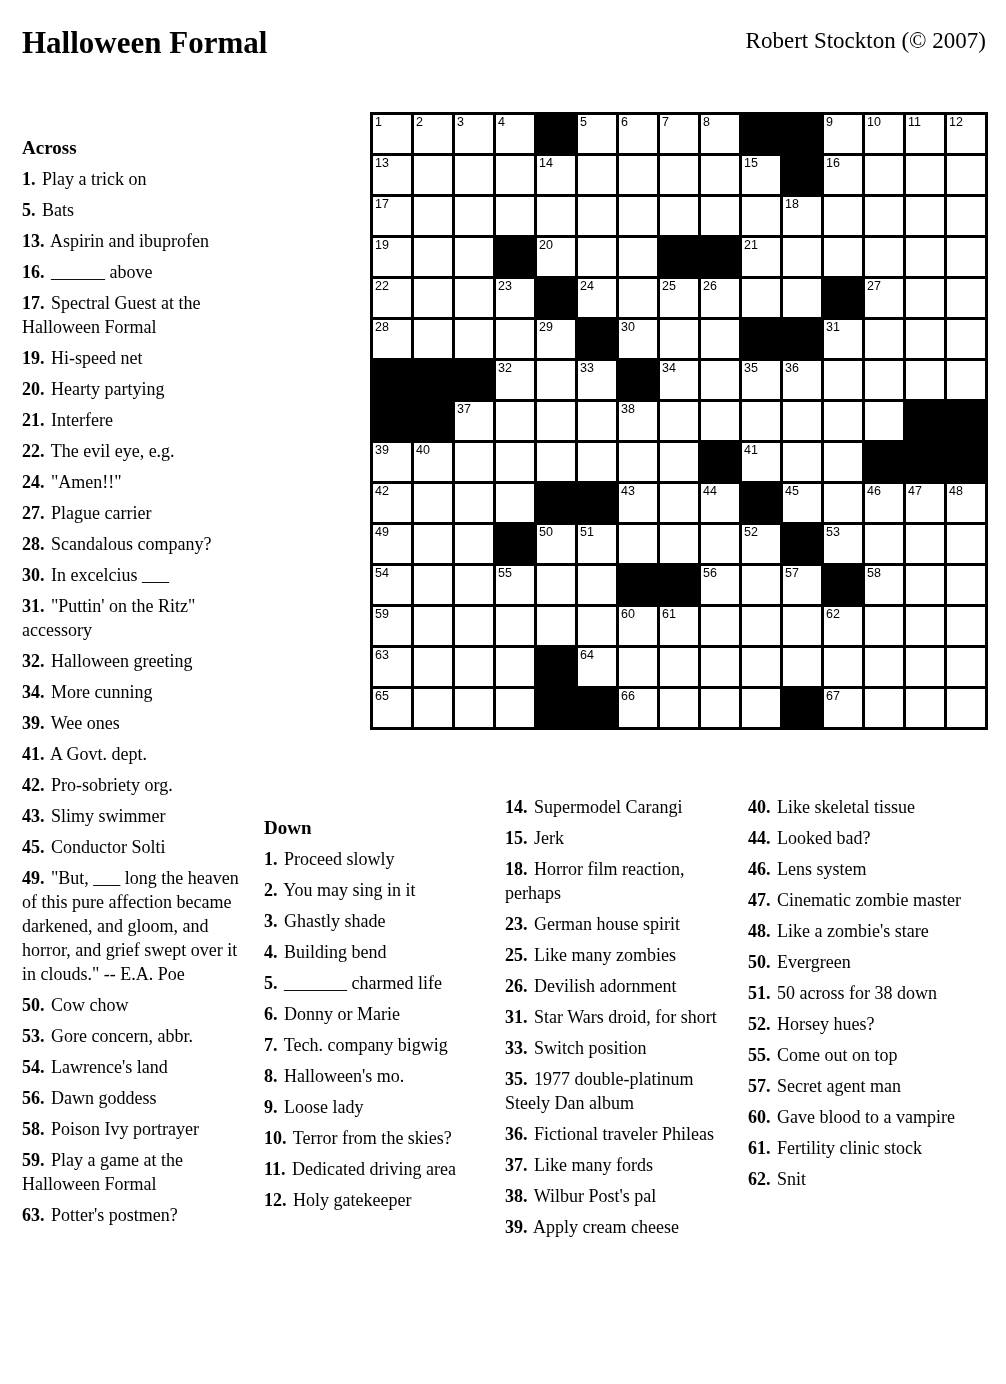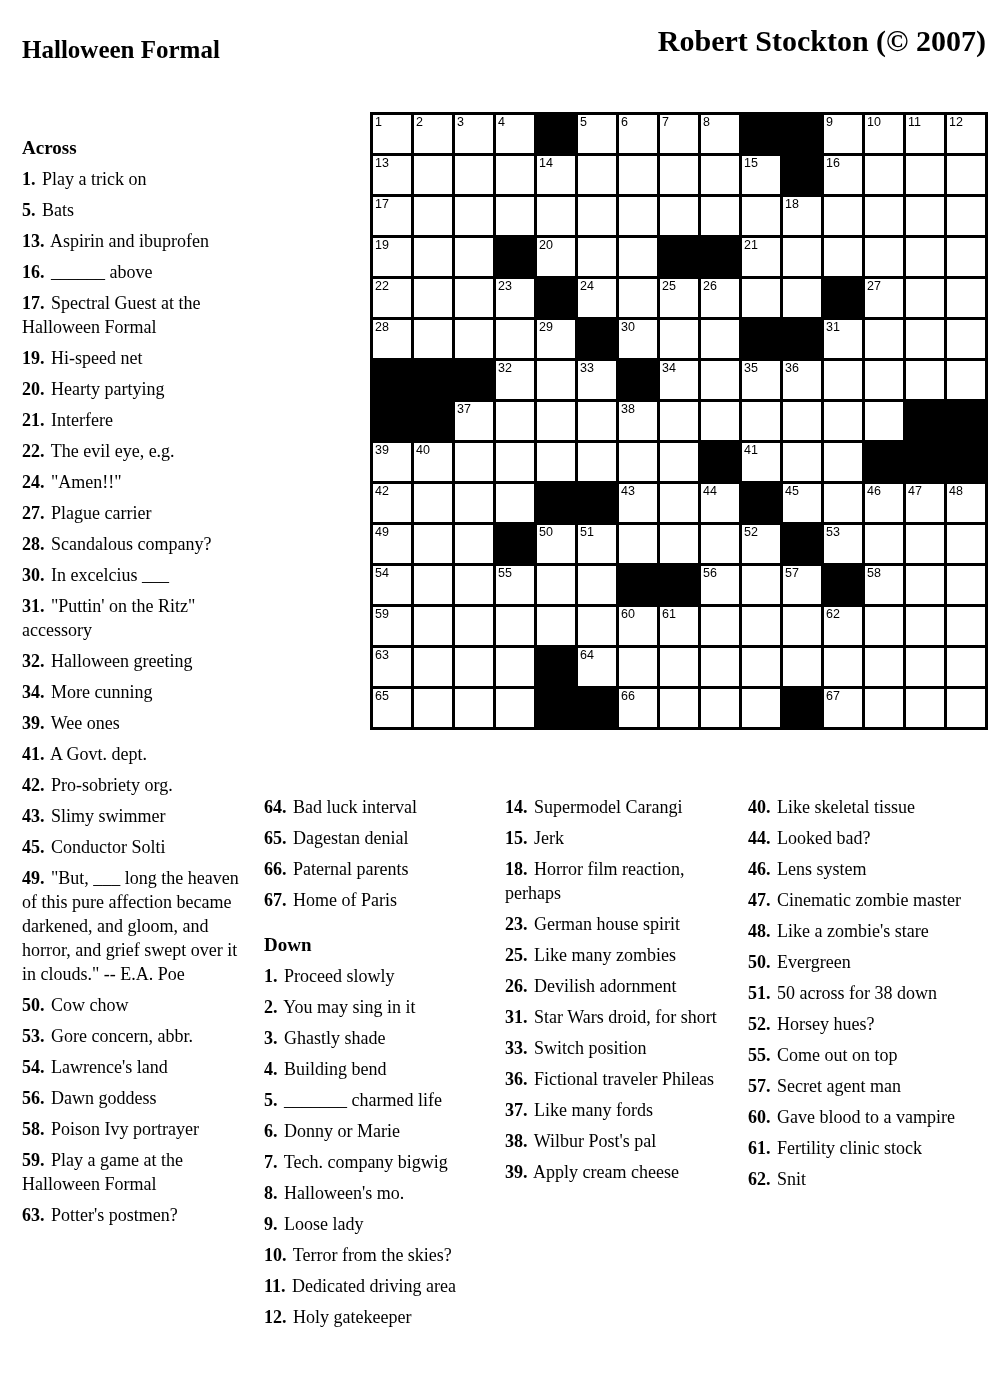--- a/index.html
+++ b/index.html
@@ -3,27 +3,27 @@
 <meta charset="utf-8">
 <style>
   html, body { margin: 0; padding: 0; }
   body {
     width: 1006px; height: 1384px;
     background: #ffffff; color: #000000;
     font-family: "Liberation Serif", serif;
     position: relative; overflow: hidden;
   }
   .title {
-    position: absolute; left: 22px; top: 36px;
-    font-size: 25px; font-weight: bold; line-height: 28px;
+    position: absolute; left: 22px; top: 29px;
+    font-size: 31px; font-weight: bold; line-height: 28px;
     white-space: nowrap;
   }
   .byline {
     position: absolute; right: 20px; top: 27px;
-    font-size: 30px; font-weight: bold; line-height: 28px;
+    font-size: 23px; font-weight: normal; line-height: 28px;
     white-space: nowrap; text-align: center;
   }
   .grid {
     position: absolute; left: 370px; top: 112px;
     display: grid;
     grid-template-columns: repeat(15, 38px);
     grid-auto-rows: 38px;
     gap: 3px;
     background: #000;
     border: 3px solid #000;
@@ -451,26 +451,20 @@
         <div class="clue"><b>53.</b><span> Gore concern, abbr.</span></div>
         <div class="clue"><b>54.</b><span> Lawrence's land</span></div>
         <div class="clue"><b>56.</b><span> Dawn goddess</span></div>
         <div class="clue"><b>58.</b><span> Poison Ivy portrayer</span></div>
         <div class="clue"><b>59.</b><span> Play a game at the Halloween Formal</span></div>
         <div class="clue"><b>63.</b><span> Potter's postmen?</span></div>
       </div>
   </div>
 
   <div class="clues" id="col2">
-    <div id="across-list-2">
-        <div class="clue"><b>64.</b><span> Bad luck interval</span></div>
-        <div class="clue"><b>65.</b><span> Dagestan denial</span></div>
-        <div class="clue"><b>66.</b><span> Paternal parents</span></div>
-        <div class="clue"><b>67.</b><span> Home of Paris</span></div>
-      </div>
     <div class="clue-heading down-heading">Down</div>
     <div id="down-list-1">
         <div class="clue"><b>1.</b><span> Proceed slowly</span></div>
         <div class="clue"><b>2.</b><span> You may sing in it</span></div>
         <div class="clue"><b>3.</b><span> Ghastly shade</span></div>
         <div class="clue"><b>4.</b><span> Building bend</span></div>
         <div class="clue"><b>5.</b><span> _______ charmed life</span></div>
         <div class="clue"><b>6.</b><span> Donny or Marie</span></div>
         <div class="clue"><b>7.</b><span> Tech. company bigwig</span></div>
         <div class="clue"><b>8.</b><span> Halloween's mo.</span></div>
@@ -484,20 +478,21 @@
   <div class="clues" id="col3">
     <div id="down-list-2">
         <div class="clue"><b>14.</b><span> Supermodel Carangi</span></div>
         <div class="clue"><b>15.</b><span> Jerk</span></div>
         <div class="clue"><b>18.</b><span> Horror film reaction, perhaps</span></div>
         <div class="clue"><b>23.</b><span> German house spirit</span></div>
         <div class="clue"><b>25.</b><span> Like many zombies</span></div>
         <div class="clue"><b>26.</b><span> Devilish adornment</span></div>
         <div class="clue"><b>31.</b><span> Star Wars droid, for short</span></div>
         <div class="clue"><b>33.</b><span> Switch position</span></div>
+        <div class="clue"><b>35.</b><span> 1977 double-platinum Steely Dan album</span></div>
         <div class="clue"><b>36.</b><span> Fictional traveler Phileas</span></div>
         <div class="clue"><b>37.</b><span> Like many fords</span></div>
         <div class="clue"><b>38.</b><span> Wilbur Post's pal</span></div>
         <div class="clue"><b>39.</b><span> Apply cream cheese</span></div>
       </div>
   </div>
 
   <div class="clues" id="col4">
     <div id="down-list-3">
         <div class="clue"><b>40.</b><span> Like skeletal tissue</span></div>

